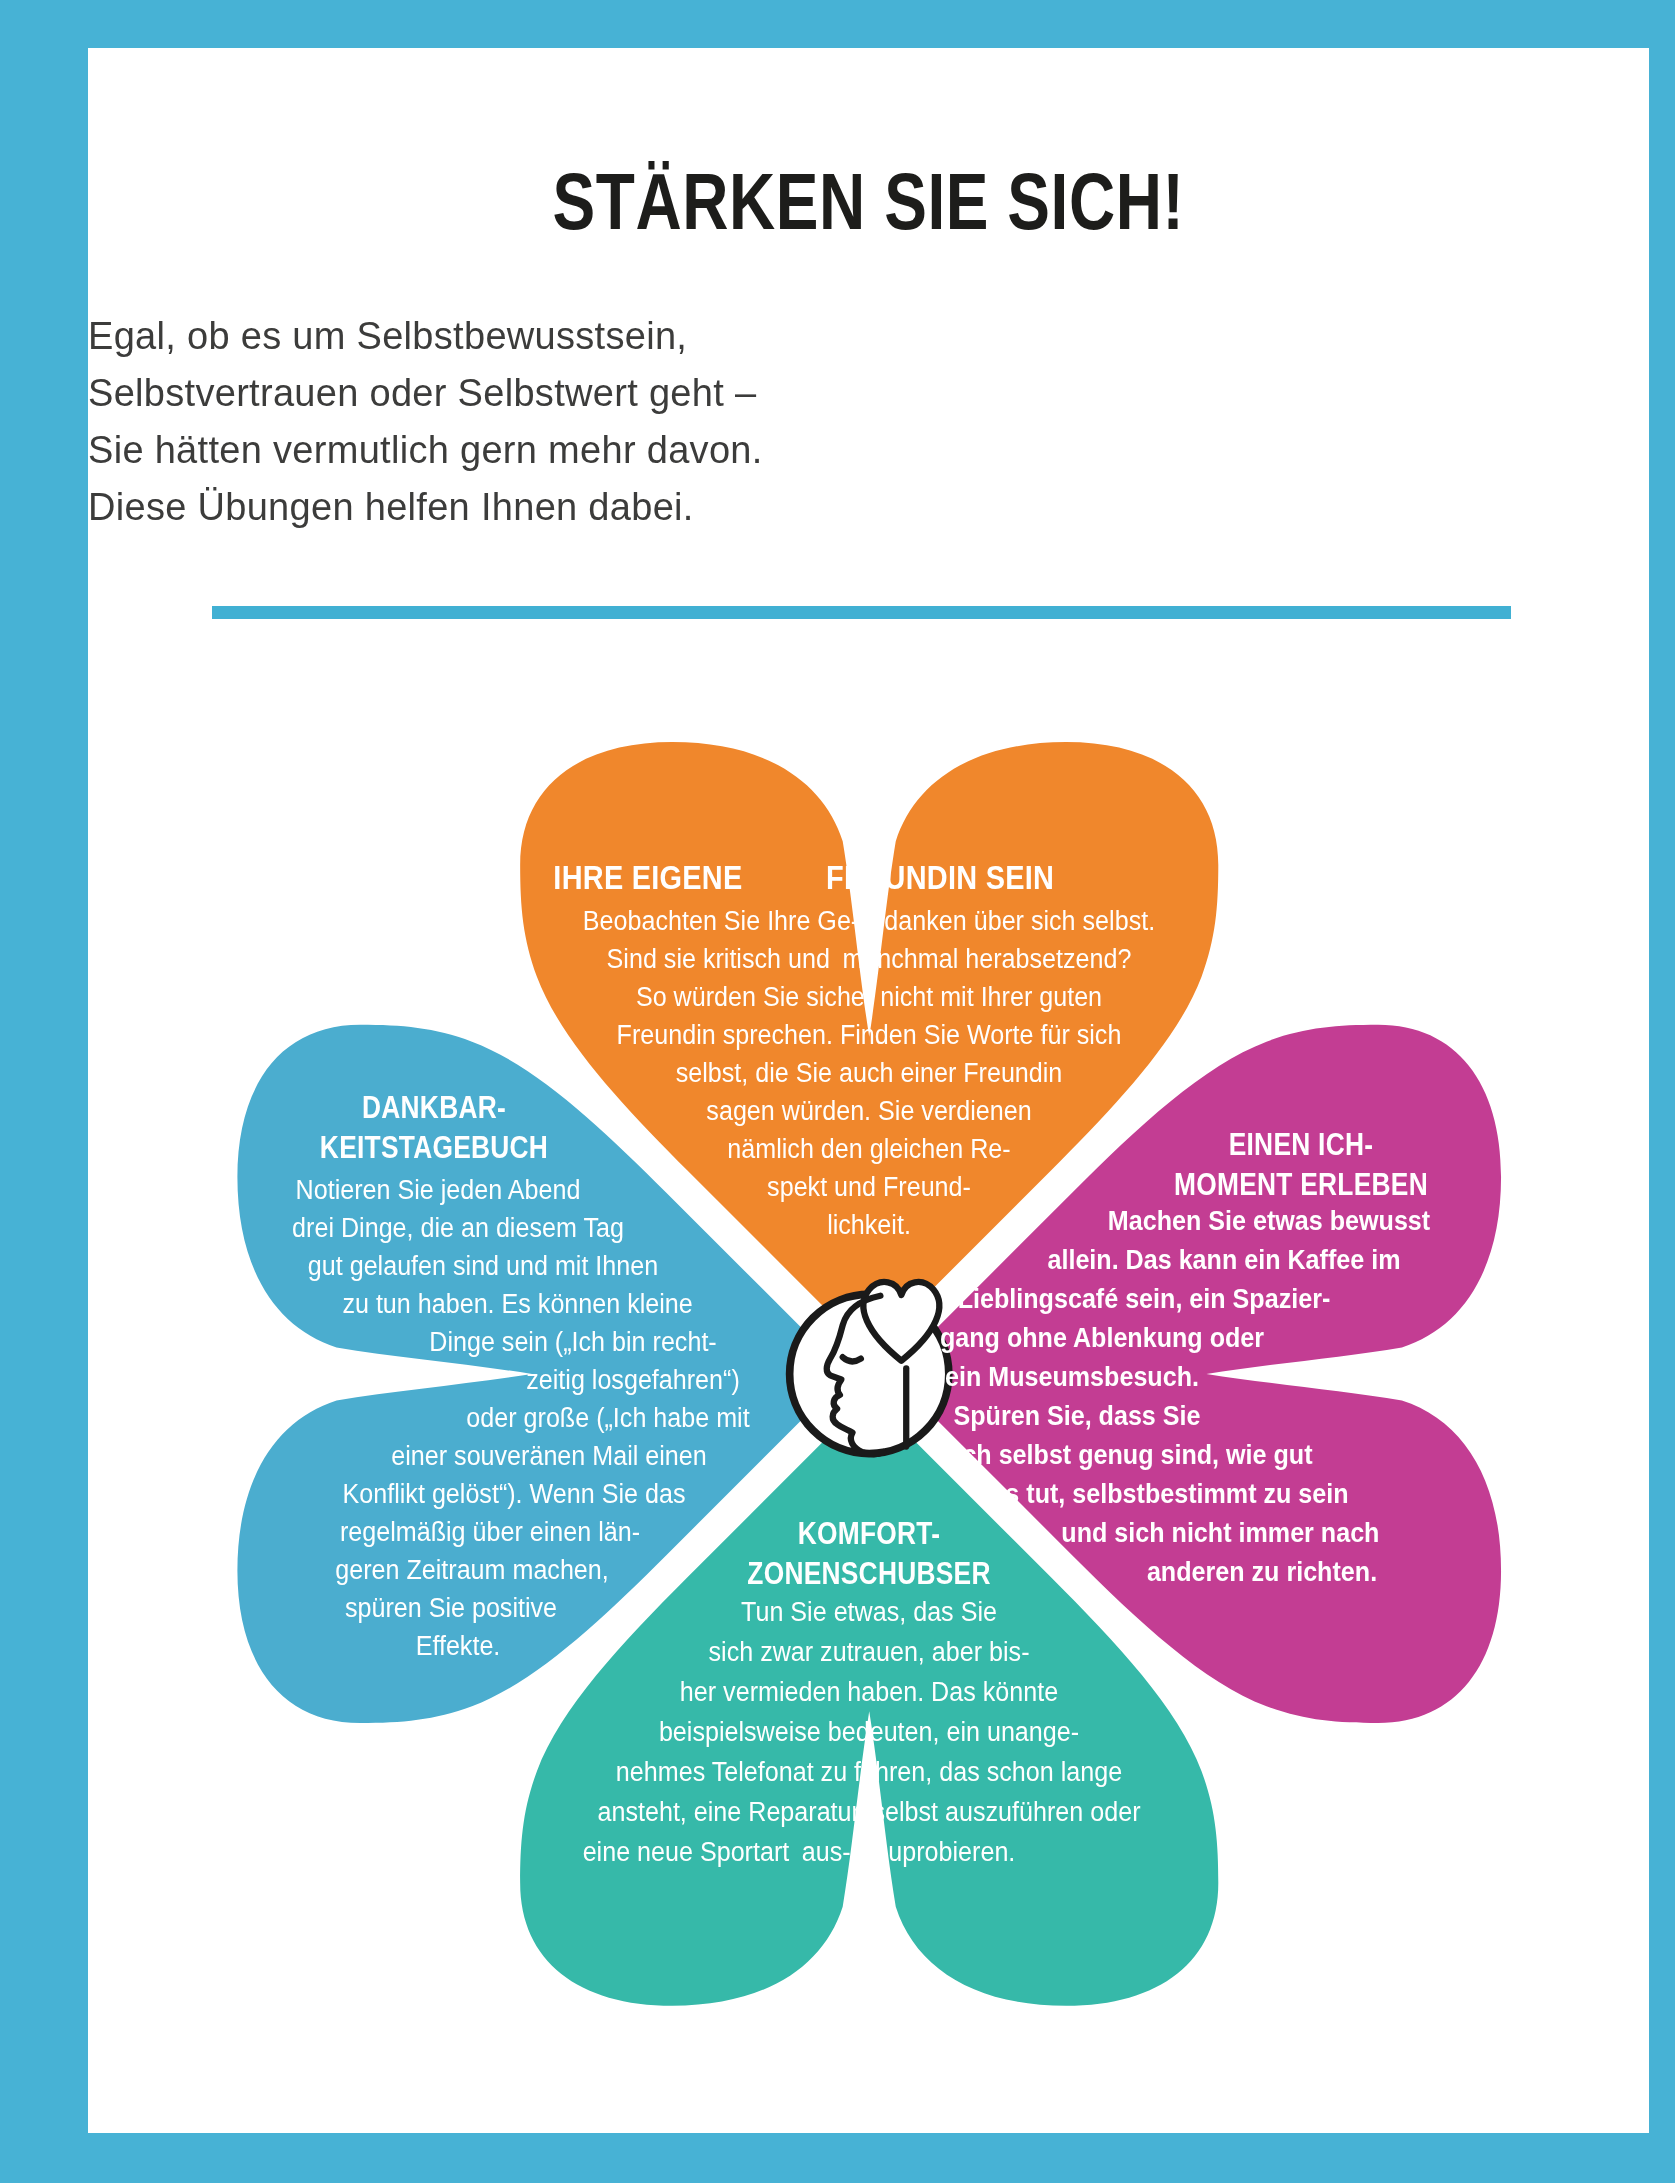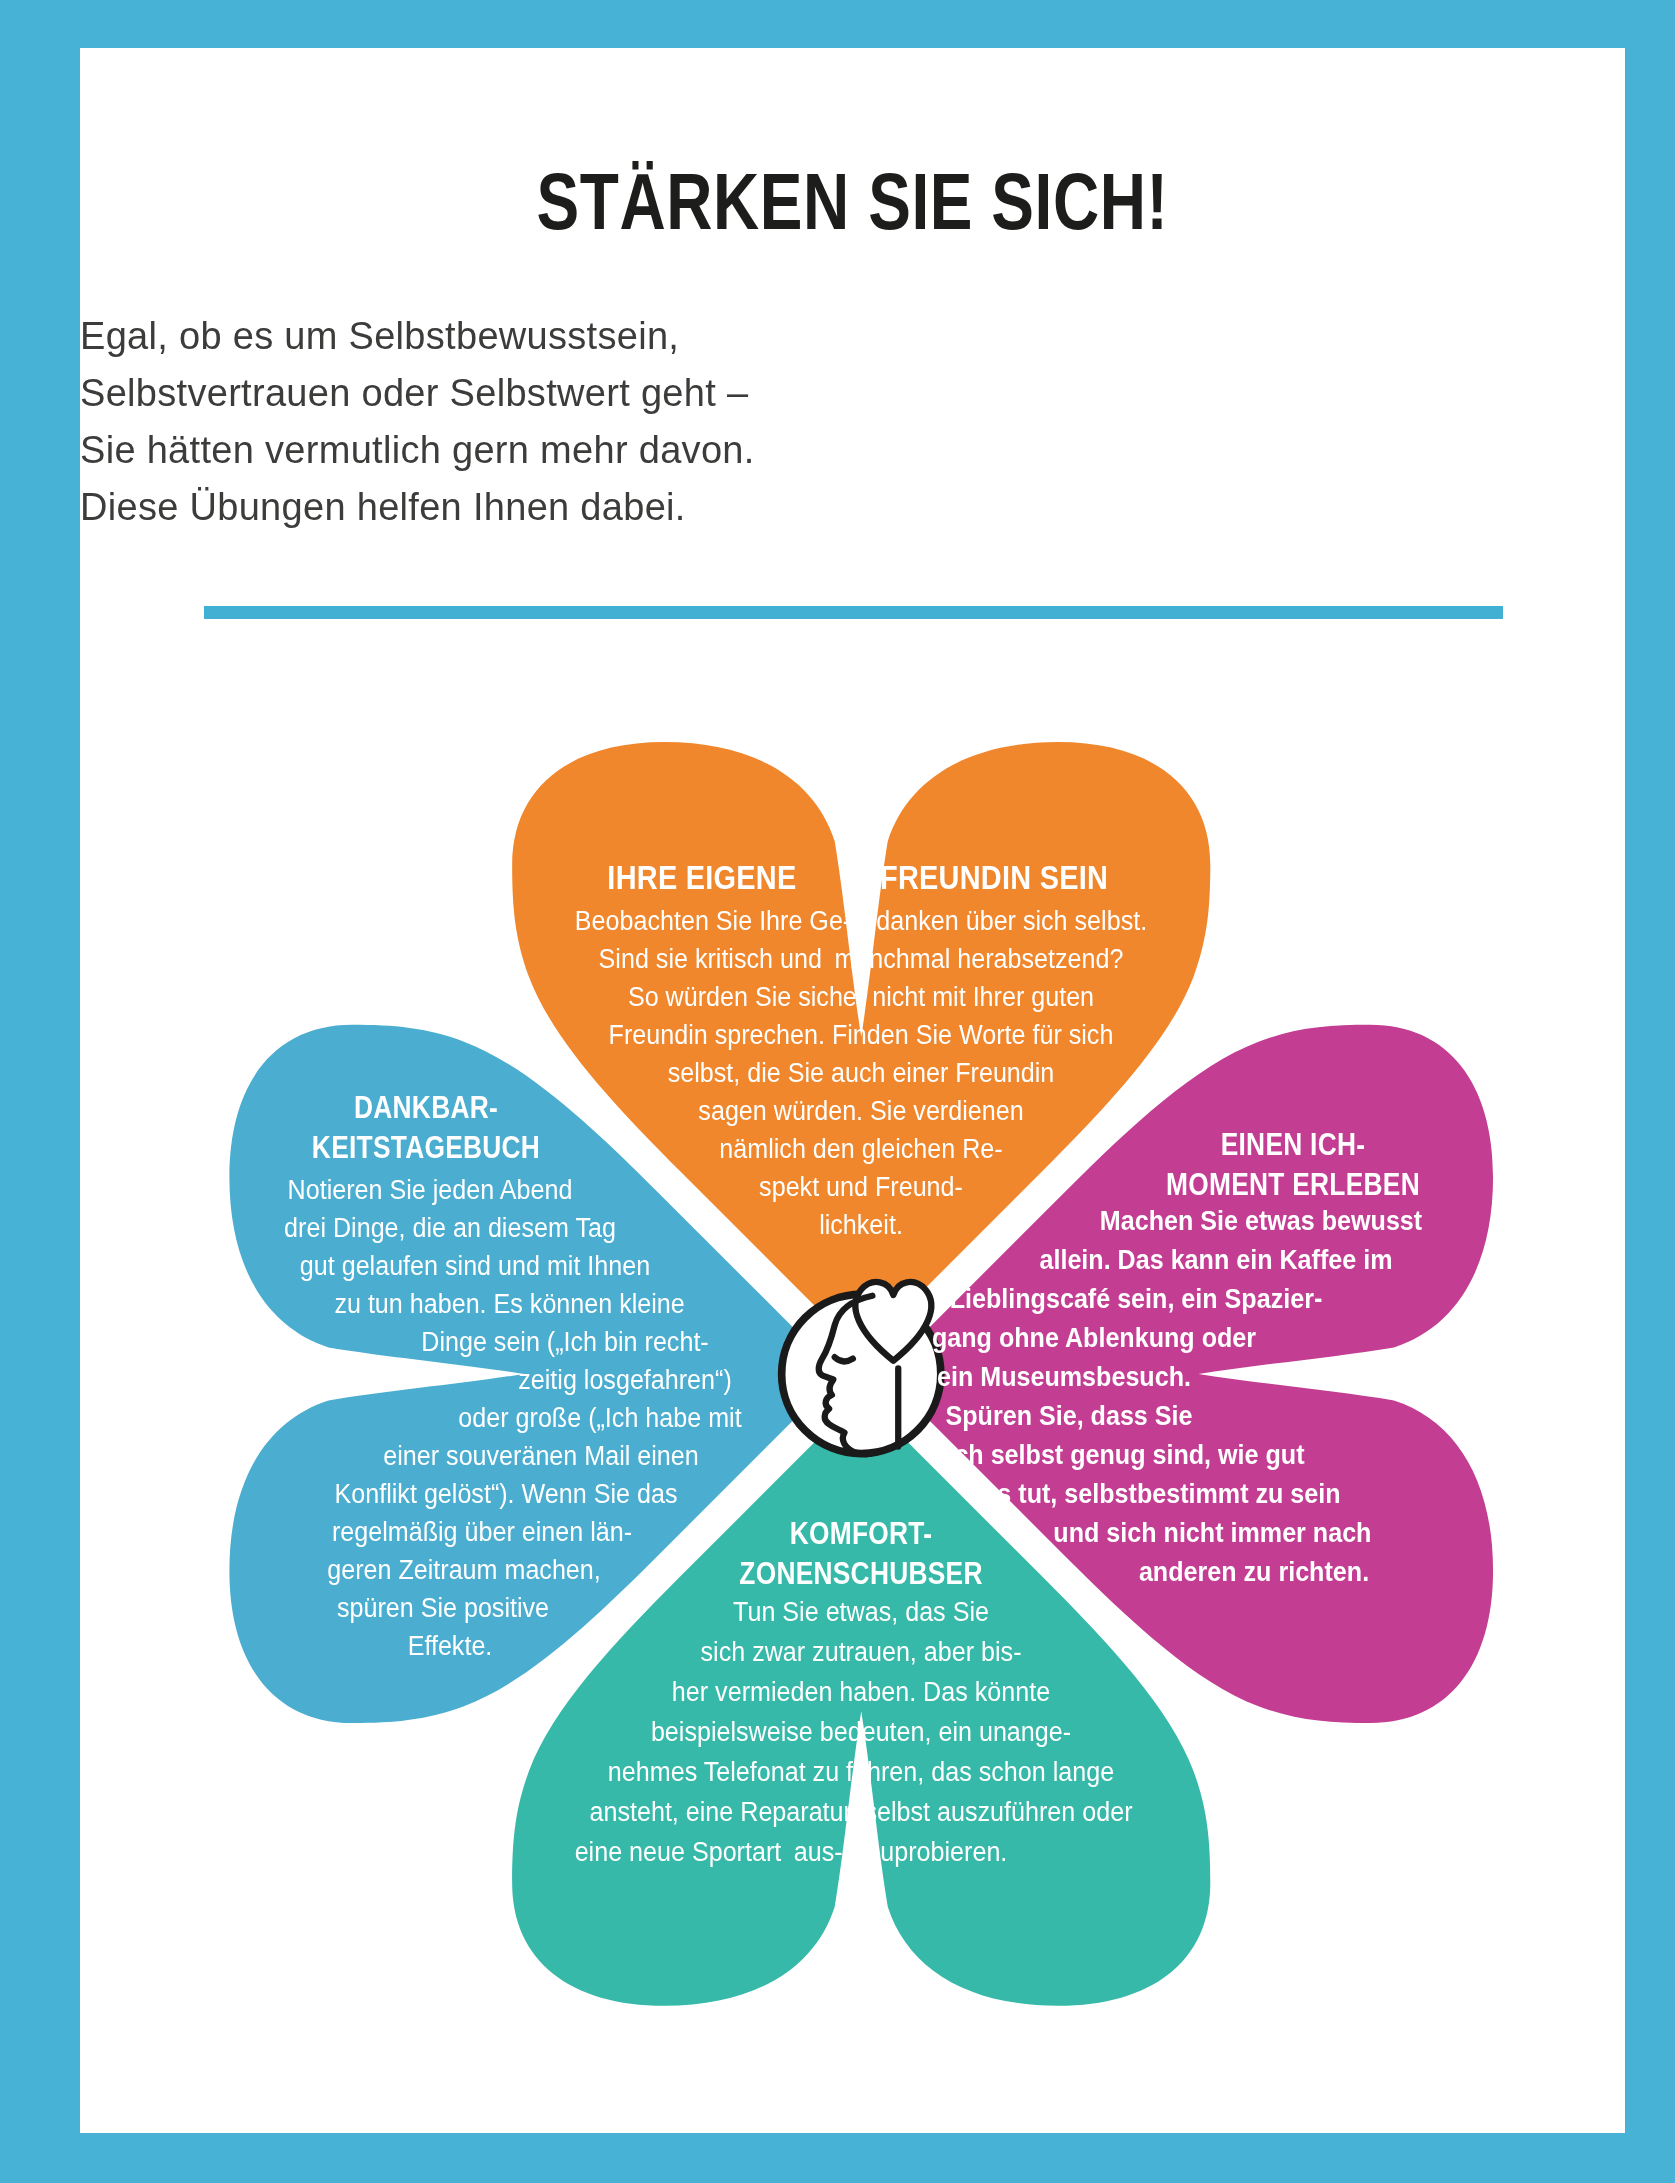--- a/index.html
+++ b/index.html
@@ -4,23 +4,24 @@
 <style>
   html,body { margin:0; padding:0; }
   body {
     width:1676px; height:2183px;
     background:#47B2D5;
     font-family:"Liberation Sans", sans-serif;
     position:relative;
     overflow:hidden;
   }
   .page {
-    position:absolute; left:80px; top:48px;
+    position:absolute; left:88px; top:48px;
     width:1545px; height:2085px;
     background:#ffffff;
+    padding-left:16px;
   }
   .main-title {
     position:absolute; left:0; top:108px; width:100%;
     margin:0; text-align:center;
     font-size:80px; font-weight:700; letter-spacing:0.7px;
     color:#1d1d1b;
     transform:scaleX(0.8);
     white-space:nowrap;
   }
   .intro {
@@ -38,21 +39,21 @@
 
   
   .heart-title, .heart-lines { position:absolute; color:#ffffff; text-align:center; }
   .heart-title {
     font-weight:700; font-size:31px; line-height:40px;
     white-space:pre-line; letter-spacing:0.3px;
   }
   .heart-lines div { font-size:27px; line-height:38px; white-space:pre; }
   .heart-lines div { transform:translateX(var(--tx,0px)) scaleX(0.93); }
 
-  .o-title { left:432px; top:809px; width:698px; display:flex; justify-content:center; gap:84px; font-size:34px; }
+  .o-title { left:432px; top:809px; width:698px; display:flex; gap:84px; font-size:34px; }
   .o-title .tl { transform:scaleX(0.85); transform-origin:right center; }
   .o-title .tr { transform:scaleX(0.85); transform-origin:left center; }
   .o-lines { left:432px; top:854px; width:698px; }
 
   .b-title { left:149px; top:1040px; width:610px; transform:translateX(-108px) scaleX(0.85); }
   .b-lines { left:149px; top:1123px; width:610px; }
   .b-lines div:nth-child(1){--tx:-104px} .b-lines div:nth-child(2){--tx:-84px}
   .b-lines div:nth-child(3){--tx:-59px}  .b-lines div:nth-child(4){--tx:-24.4px}
   .b-lines div:nth-child(5){--tx:31px}   .b-lines div:nth-child(6){--tx:91px}
   .b-lines div:nth-child(7){--tx:66px}   .b-lines div:nth-child(8){--tx:7px}

